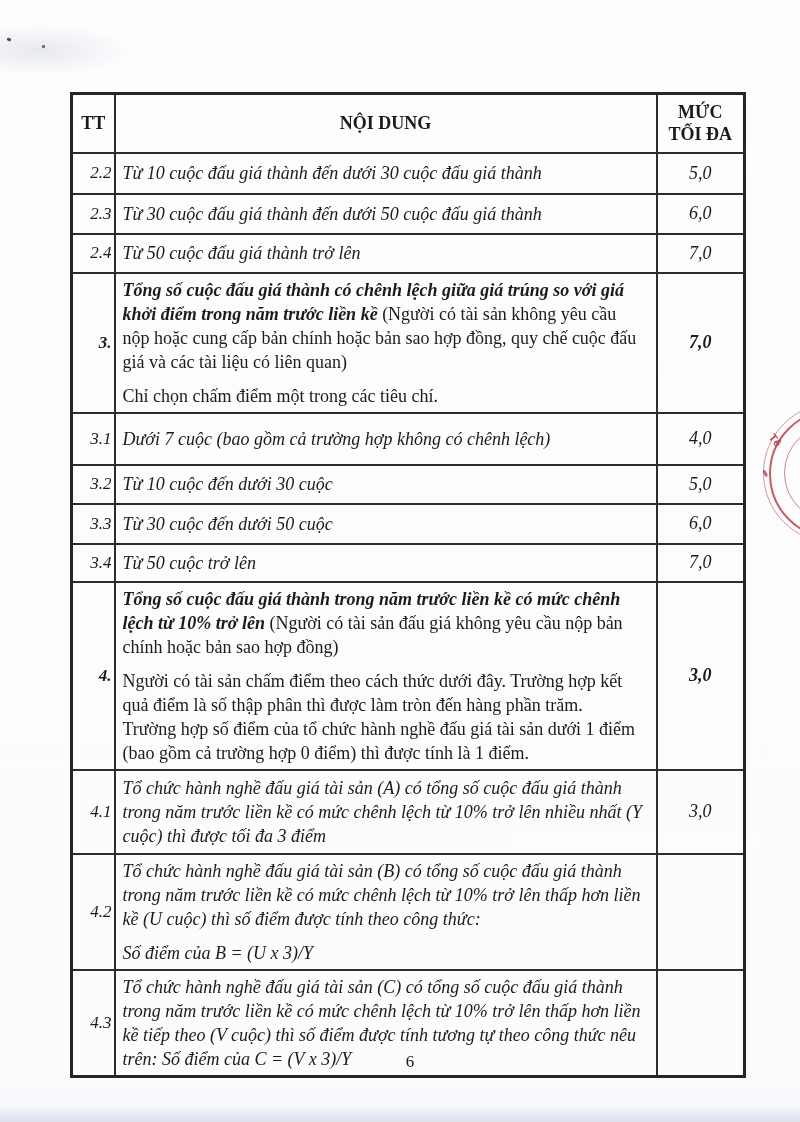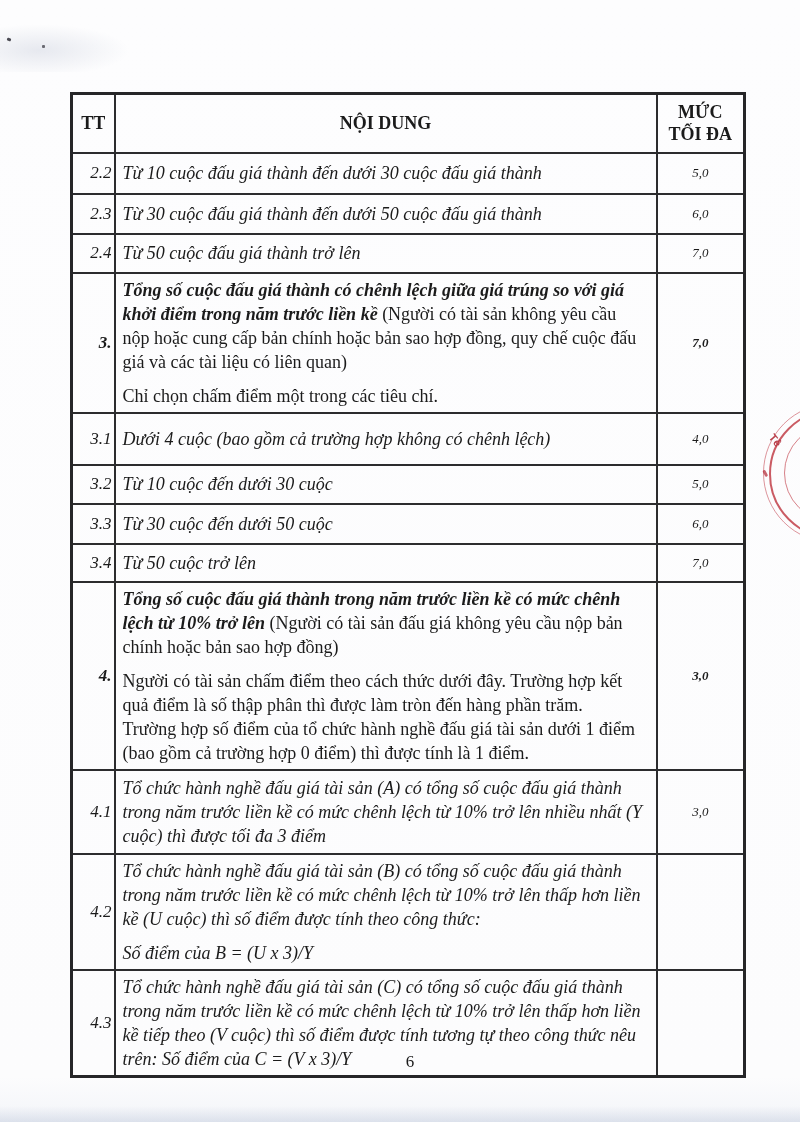--- a/index.html
+++ b/index.html
@@ -56,21 +56,21 @@
   }
   td.num {
     text-align: right;
     font-style: italic;
     font-size: 17px;
     padding: 2px;
   }
   td.score {
     text-align: center;
     font-style: italic;
-    font-size: 13px;
+    font-size: 18px;
     padding: 2px;
   }
   td.content {
     padding: 4px 10px 4px 7px;
     font-size: 18px;
     line-height: 24px;
   }
   td.content.it { font-style: italic; }
   .bi { font-weight: bold; font-style: italic; }
   .para { margin: 0; }
@@ -179,21 +179,21 @@
       <tr class="h-3">
         <td class="num bi">3.</td>
         <td class="content">
           <p class="para"><span class="lead">Tổng số cuộc đấu giá thành có chênh lệch giữa giá trúng so với giá khởi điểm trong năm trước liền kề </span><span class="plain">(Người có tài sản không yêu cầu nộp hoặc cung cấp bản chính hoặc bản sao hợp đồng, quy chế cuộc đấu giá và các tài liệu có liên quan)</span></p>
           <p class="para gap plain">Chỉ chọn chấm điểm một trong các tiêu chí.</p>
         </td>
         <td class="score bi">7,0</td>
       </tr>
       <tr class="h-31">
         <td class="num">3.1</td>
-        <td class="content it">Dưới 4 cuộc (bao gồm cả trường hợp không có chênh lệch)</td>
+        <td class="content it">Dưới 7 cuộc (bao gồm cả trường hợp không có chênh lệch)</td>
         <td class="score">4,0</td>
       </tr>
       <tr class="h-32">
         <td class="num">3.2</td>
         <td class="content it">Từ 10 cuộc đến dưới 30 cuộc</td>
         <td class="score">5,0</td>
       </tr>
       <tr class="h-33">
         <td class="num">3.3</td>
         <td class="content it">Từ 30 cuộc đến dưới 50 cuộc</td>

